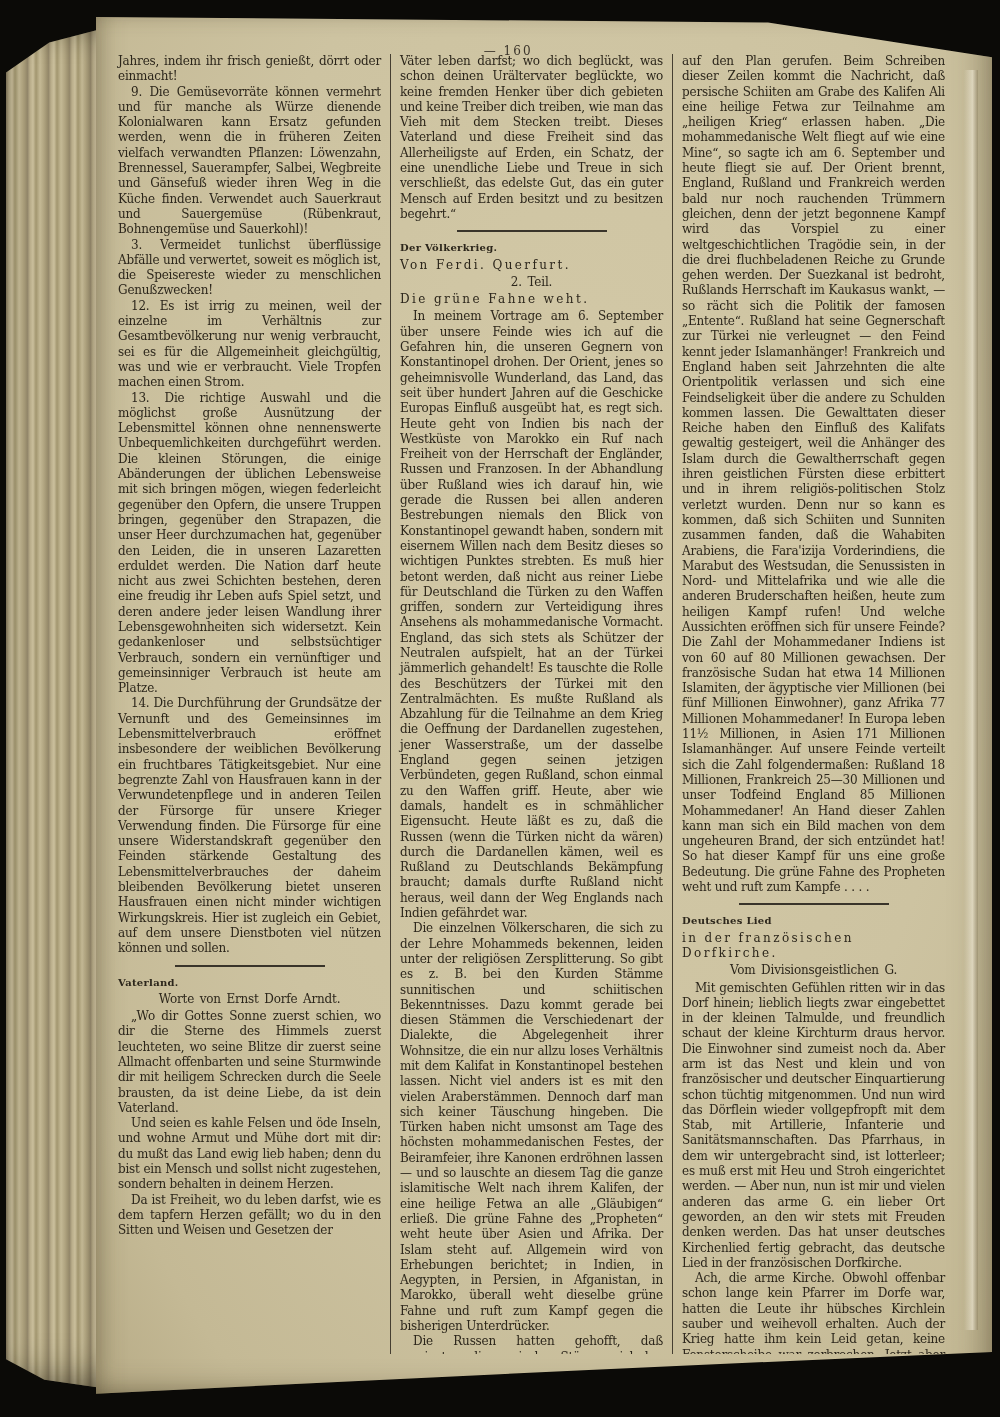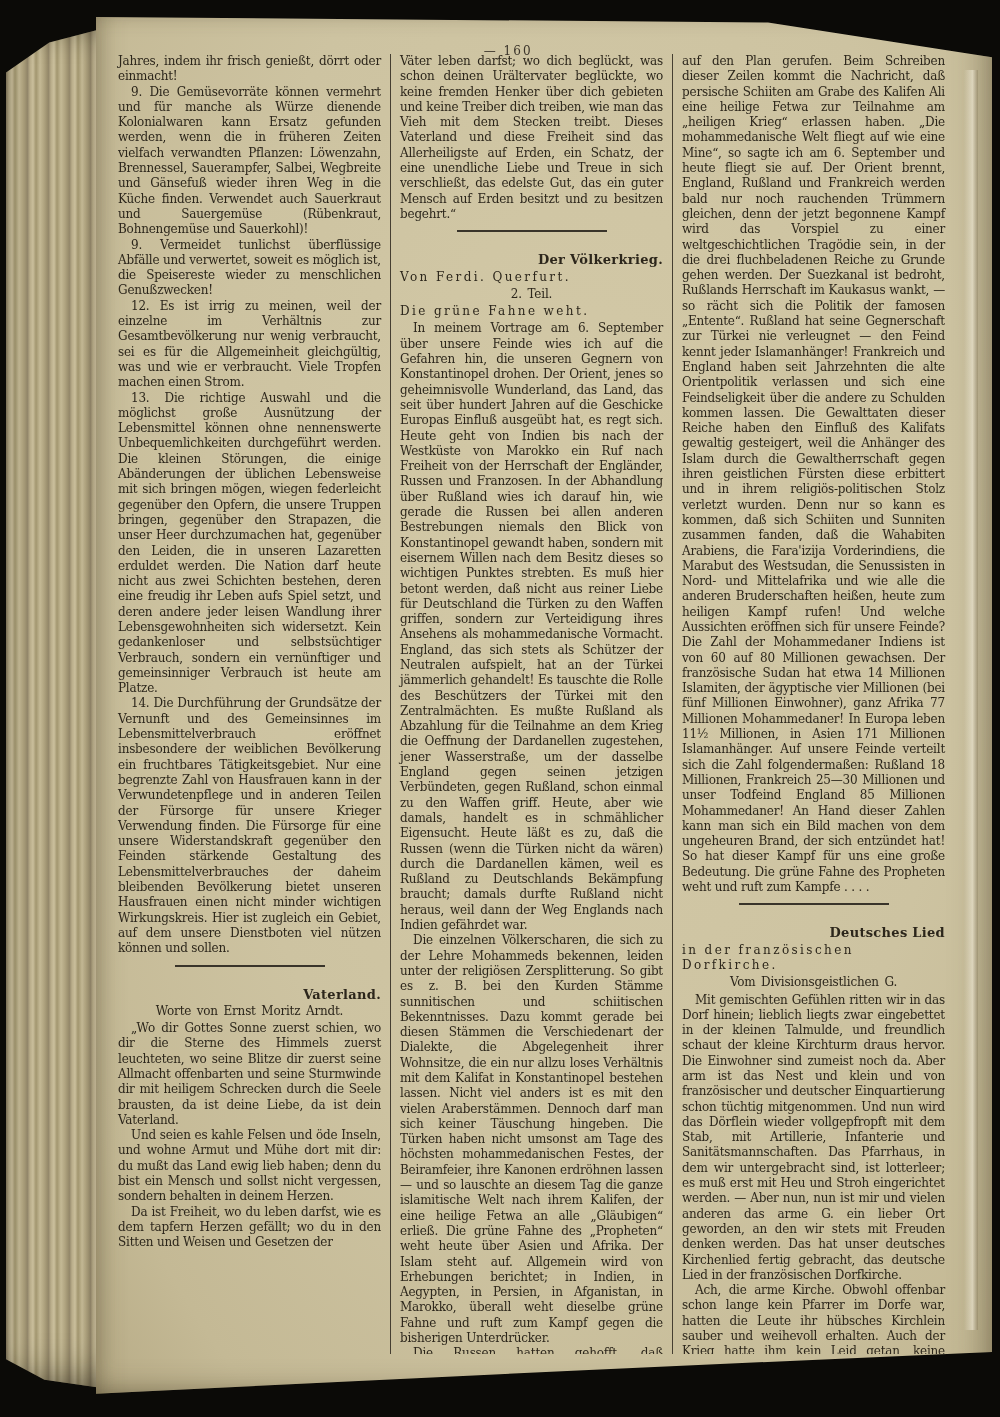--- a/index.html
+++ b/index.html
@@ -51,46 +51,46 @@
     display:flex;align-items:stretch;
   }
   .col{
     flex:1 1 0;padding:0 9px;overflow:hidden;
     font-size:12px;line-height:15.3px;letter-spacing:-0.2px;
     text-align:justify;
   }
   .col + .col{border-left:1px solid #453e31;}
   .para{text-indent:13px;margin:0;}
   .para.noindent{text-indent:0;}
-  .head{font-weight:bold;text-align:right;text-indent:0;margin:20px 0 2px;font-size:13px;letter-spacing:0.3px;}
+  .head{font-weight:bold;text-align:left;text-indent:0;margin:8px 0 2px;font-size:10px;letter-spacing:0.3px;}
   .subhead{text-align:center;text-indent:0;margin:1px 0 2px;word-spacing:2px;}
   .spacedline{text-align:left;text-indent:0;margin:1px 0 2px;letter-spacing:2.4px;}
   .rule{width:150px;border-top:2.5px solid #39342a;margin:8px auto 7px;height:0;}
 </style>
 </head>
 <body>
 
 <div class="book">
   <div class="page-stack"></div>
   <div class="next-page-sliver"></div>
   <div class="page">
     <div class="page-number">— 160</div>
     <div class="columns">
       <div class="col">
           <div class="para noindent">Jahres, indem ihr frisch genießt, dörrt oder einmacht!</div>
           <div class="para">9. Die Gemüsevorräte können vermehrt und für manche als Würze dienende Kolonialwaren kann Ersatz gefunden werden, wenn die in früheren Zeiten vielfach verwandten Pflanzen: Löwenzahn, Brennessel, Sauerampfer, Salbei, Wegbreite und Gänsefuß wieder ihren Weg in die Küche finden. Verwendet auch Sauerkraut und Sauergemüse (Rübenkraut, Bohnengemüse und Sauerkohl)!</div>
-          <div class="para">9. Vermeidet tunlichst überflüssige Abfälle und verwertet, soweit es möglich ist, die Speisereste wieder zu menschlichen Genußzwecken!</div>
+          <div class="para">3. Vermeidet tunlichst überflüssige Abfälle und verwertet, soweit es möglich ist, die Speisereste wieder zu menschlichen Genußzwecken!</div>
           <div class="para">12. Es ist irrig zu meinen, weil der einzelne im Verhältnis zur Gesamtbevölkerung nur wenig verbraucht, sei es für die Allgemeinheit gleichgültig, was und wie er verbraucht. Viele Tropfen machen einen Strom.</div>
           <div class="para">13. Die richtige Auswahl und die möglichst große Ausnützung der Lebensmittel können ohne nennenswerte Unbequemlichkeiten durchgeführt werden. Die kleinen Störungen, die einige Abänderungen der üblichen Lebensweise mit sich bringen mögen, wiegen federleicht gegenüber den Opfern, die unsere Truppen bringen, gegenüber den Strapazen, die unser Heer durchzumachen hat, gegenüber den Leiden, die in unseren Lazaretten erduldet werden. Die Nation darf heute nicht aus zwei Schichten bestehen, deren eine freudig ihr Leben aufs Spiel setzt, und deren andere jeder leisen Wandlung ihrer Lebensgewohnheiten sich widersetzt. Kein gedankenloser und selbstsüchtiger Verbrauch, sondern ein vernünftiger und gemeinsinniger Verbrauch ist heute am Platze.</div>
           <div class="para">14. Die Durchführung der Grundsätze der Vernunft und des Gemeinsinnes im Lebensmittelverbrauch eröffnet insbesondere der weiblichen Bevölkerung ein fruchtbares Tätigkeitsgebiet. Nur eine begrenzte Zahl von Hausfrauen kann in der Verwundetenpflege und in anderen Teilen der Fürsorge für unsere Krieger Verwendung finden. Die Fürsorge für eine unsere Widerstandskraft gegenüber den Feinden stärkende Gestaltung des Lebensmittelverbrauches der daheim bleibenden Bevölkerung bietet unseren Hausfrauen einen nicht minder wichtigen Wirkungskreis. Hier ist zugleich ein Gebiet, auf dem unsere Dienstboten viel nützen können und sollen.</div>
           <div class="rule"></div>
           <div class="head">Vaterland.</div>
-          <div class="subhead">Worte von Ernst Moritz Arndt.</div>
+          <div class="subhead">Worte von Ernst Dorfe Arndt.</div>
           <div class="para">„Wo dir Gottes Sonne zuerst schien, wo dir die Sterne des Himmels zuerst leuchteten, wo seine Blitze dir zuerst seine Allmacht offenbarten und seine Sturmwinde dir mit heiligem Schrecken durch die Seele brausten, da ist deine Liebe, da ist dein Vaterland.</div>
-          <div class="para">Und seien es kahle Felsen und öde Inseln, und wohne Armut und Mühe dort mit dir: du mußt das Land ewig lieb haben; denn du bist ein Mensch und sollst nicht vergessen, sondern behalten in deinem Herzen.</div>
+          <div class="para">Und seien es kahle Felsen und öde Inseln, und wohne Armut und Mühe dort mit dir: du mußt das Land ewig lieb haben; denn du bist ein Mensch und sollst nicht zugestehen, sondern behalten in deinem Herzen.</div>
           <div class="para">Da ist Freiheit, wo du leben darfst, wie es dem tapfern Herzen gefällt; wo du in den Sitten und Weisen und Gesetzen der</div>
         </div>
       <div class="col">
           <div class="para noindent">Väter leben darfst; wo dich beglückt, was schon deinen Urältervater beglückte, wo keine fremden Henker über dich gebieten und keine Treiber dich treiben, wie man das Vieh mit dem Stecken treibt. Dieses Vaterland und diese Freiheit sind das Allerheiligste auf Erden, ein Schatz, der eine unendliche Liebe und Treue in sich verschließt, das edelste Gut, das ein guter Mensch auf Erden besitzt und zu besitzen begehrt.“</div>
           <div class="rule"></div>
           <div class="head">Der Völkerkrieg.</div>
           <div class="spacedline">Von Ferdi. Querfurt.</div>
           <div class="subhead">2. Teil.</div>
           <div class="spacedline">Die grüne Fahne weht.</div>
           <div class="para">In meinem Vortrage am 6. September über unsere Feinde wies ich auf die Gefahren hin, die unseren Gegnern von Konstantinopel drohen. Der Orient, jenes so geheimnisvolle Wunderland, das Land, das seit über hundert Jahren auf die Geschicke Europas Einfluß ausgeübt hat, es regt sich. Heute geht von Indien bis nach der Westküste von Marokko ein Ruf nach Freiheit von der Herrschaft der Engländer, Russen und Franzosen. In der Abhandlung über Rußland wies ich darauf hin, wie gerade die Russen bei allen anderen Bestrebungen niemals den Blick von Konstantinopel gewandt haben, sondern mit eisernem Willen nach dem Besitz dieses so wichtigen Punktes strebten. Es muß hier betont werden, daß nicht aus reiner Liebe für Deutschland die Türken zu den Waffen griffen, sondern zur Verteidigung ihres Ansehens als mohammedanische Vormacht. England, das sich stets als Schützer der Neutralen aufspielt, hat an der Türkei jämmerlich gehandelt! Es tauschte die Rolle des Beschützers der Türkei mit den Zentralmächten. Es mußte Rußland als Abzahlung für die Teilnahme an dem Krieg die Oeffnung der Dardanellen zugestehen, jener Wasserstraße, um der dasselbe England gegen seinen jetzigen Verbündeten, gegen Rußland, schon einmal zu den Waffen griff. Heute, aber wie damals, handelt es in schmählicher Eigensucht. Heute läßt es zu, daß die Russen (wenn die Türken nicht da wären) durch die Dardanellen kämen, weil es Rußland zu Deutschlands Bekämpfung braucht; damals durfte Rußland nicht heraus, weil dann der Weg Englands nach Indien gefährdet war.</div>

